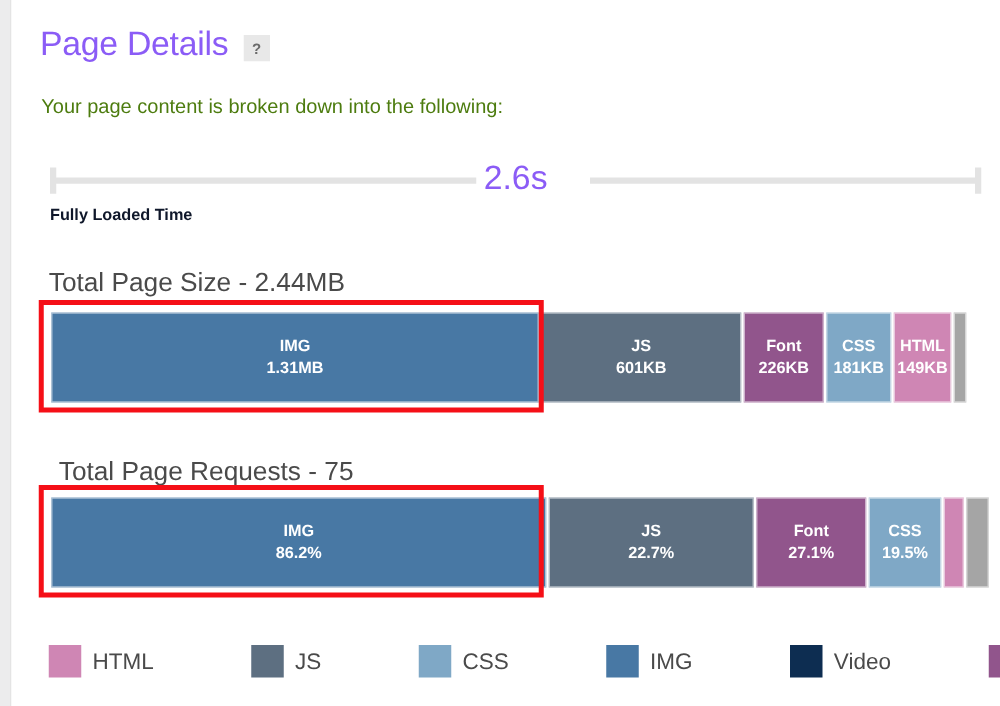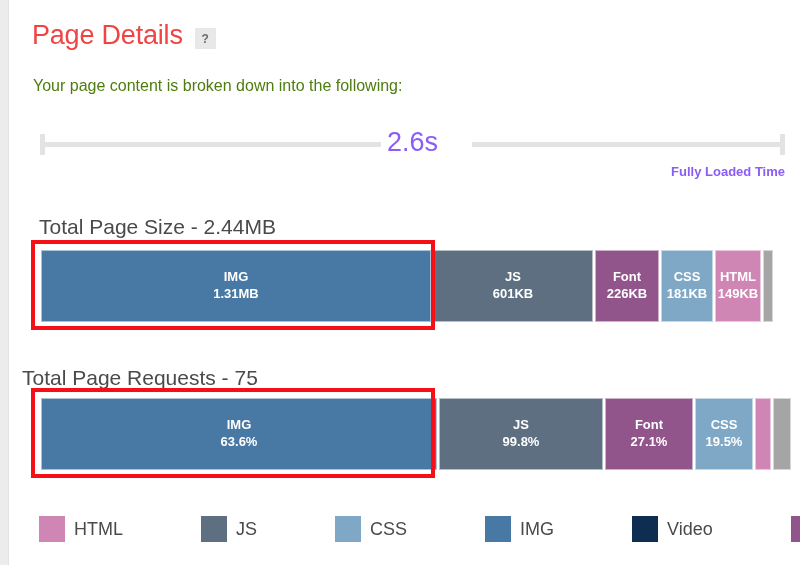--- a/index.html
+++ b/index.html
@@ -25,21 +25,21 @@
   
   .title-row {
     position: absolute;
     left: 23px; top: 22px;
     display: flex;
     align-items: center;
     gap: 12px;
   }
   .page-title {
     font-size: 27px;
-    color: #ef4444;
+    color: #8b5cf6;
     font-weight: normal;
     letter-spacing: -0.2px;
     line-height: 1;
   }
   .help-badge {
     width: 21px; height: 21px;
     background: #e8e8e8;
     color: #6b6b6b;
     font-size: 12px;
     font-weight: bold;
@@ -79,35 +79,35 @@
   .tl-value {
     position: absolute;
     left: 0; right: 0; top: -3px;
     text-align: center;
     font-size: 27px;
     color: #8b5cf6;
   }
   .tl-label {
     position: absolute;
     left: 0; right: 0; top: 34px;
-    text-align: right;
+    text-align: left;
     font-size: 13px;
     font-weight: bold;
-    color: #8b5cf6;
+    color: #0f172a;
   }
 
   
   .section-heading {
     position: absolute;
     font-size: 21px;
     color: #4a4a4a;
     font-weight: normal;
   }
   #size-heading { left: 30px; top: 215px; }
-  #req-heading  { left: 13px; top: 366px; }
+  #req-heading  { left: 38px; top: 366px; }
 
   .bar-wrap {
     position: absolute;
     left: 32px;
     width: 744px;
     height: 72px;
     display: flex;
     gap: 2px;
   }
   #size-bar { top: 250px; }
@@ -207,25 +207,25 @@
           <span class="seg-value">149KB</span>
         </div>
         <div class="seg" style="width: 10px; background: rgb(165, 165, 165);"></div>
       </div>
     <div class="highlight" id="size-highlight"></div>
 
     <div class="section-heading" id="req-heading">Total Page Requests - 75</div>
     <div class="bar-wrap" id="req-bar">
         <div class="seg" style="width: 396px; background: rgb(72, 120, 164);">
           <span class="seg-label">IMG</span>
-          <span class="seg-value">63.6%</span>
+          <span class="seg-value">86.2%</span>
         </div>
         <div class="seg" style="width: 164px; background: rgb(93, 111, 129);">
           <span class="seg-label">JS</span>
-          <span class="seg-value">99.8%</span>
+          <span class="seg-value">22.7%</span>
         </div>
         <div class="seg" style="width: 88px; background: rgb(145, 85, 140);">
           <span class="seg-label">Font</span>
           <span class="seg-value">27.1%</span>
         </div>
         <div class="seg" style="width: 58px; background: rgb(127, 168, 198);">
           <span class="seg-label">CSS</span>
           <span class="seg-value">19.5%</span>
         </div>
         <div class="seg" style="width: 16px; background: rgb(207, 134, 180);"></div>

